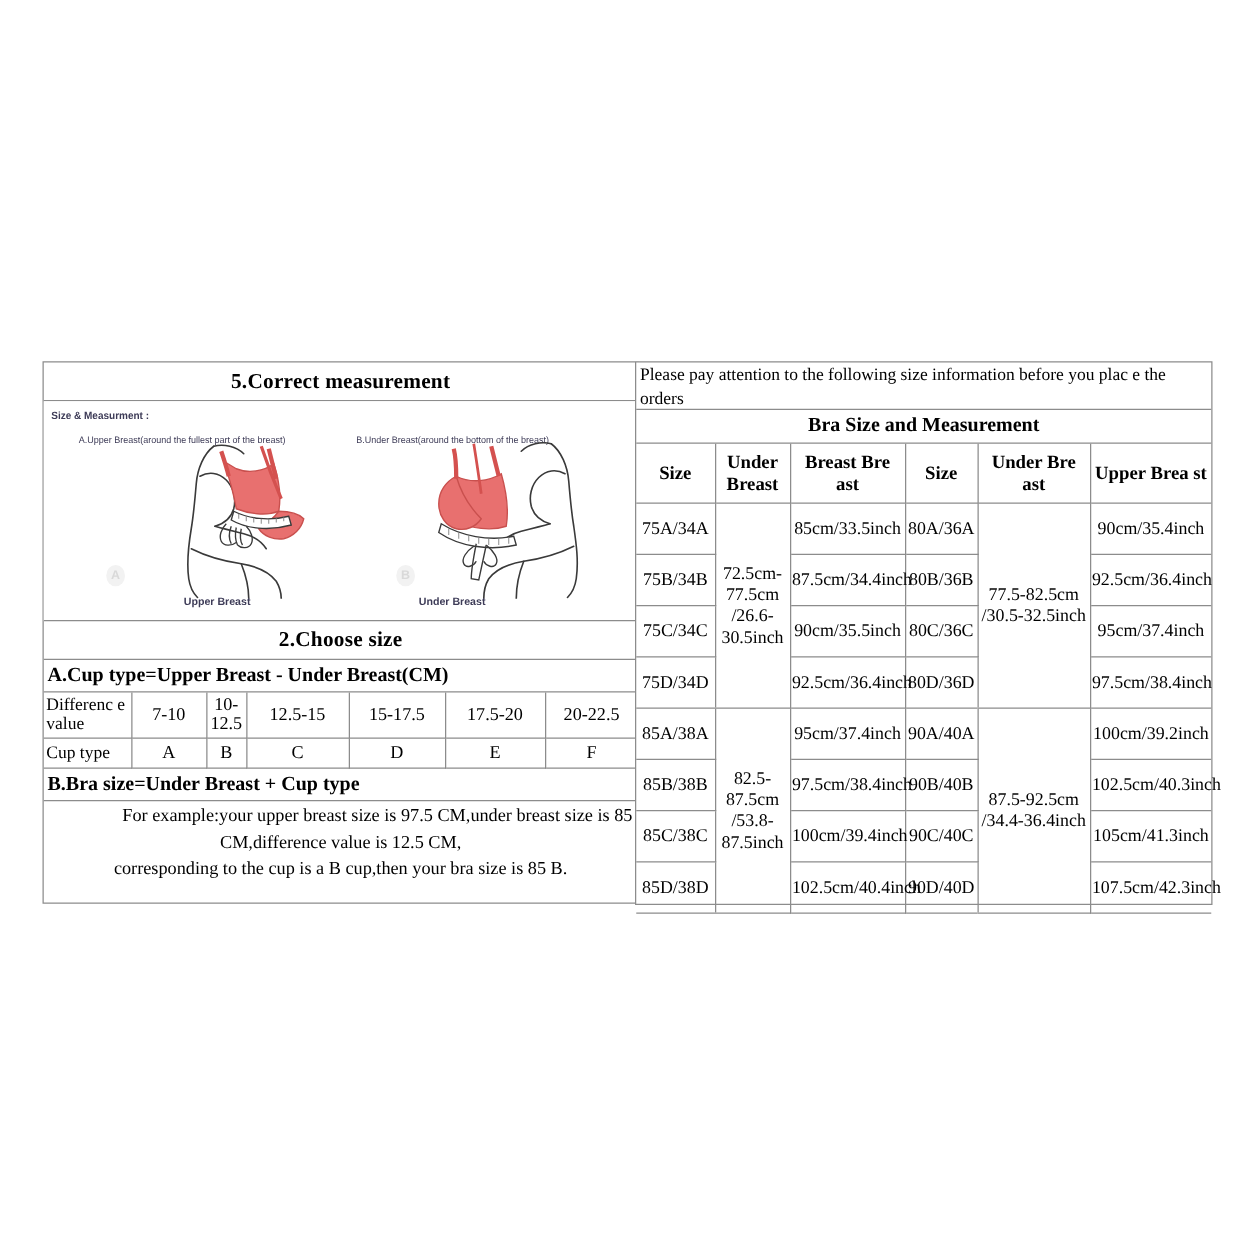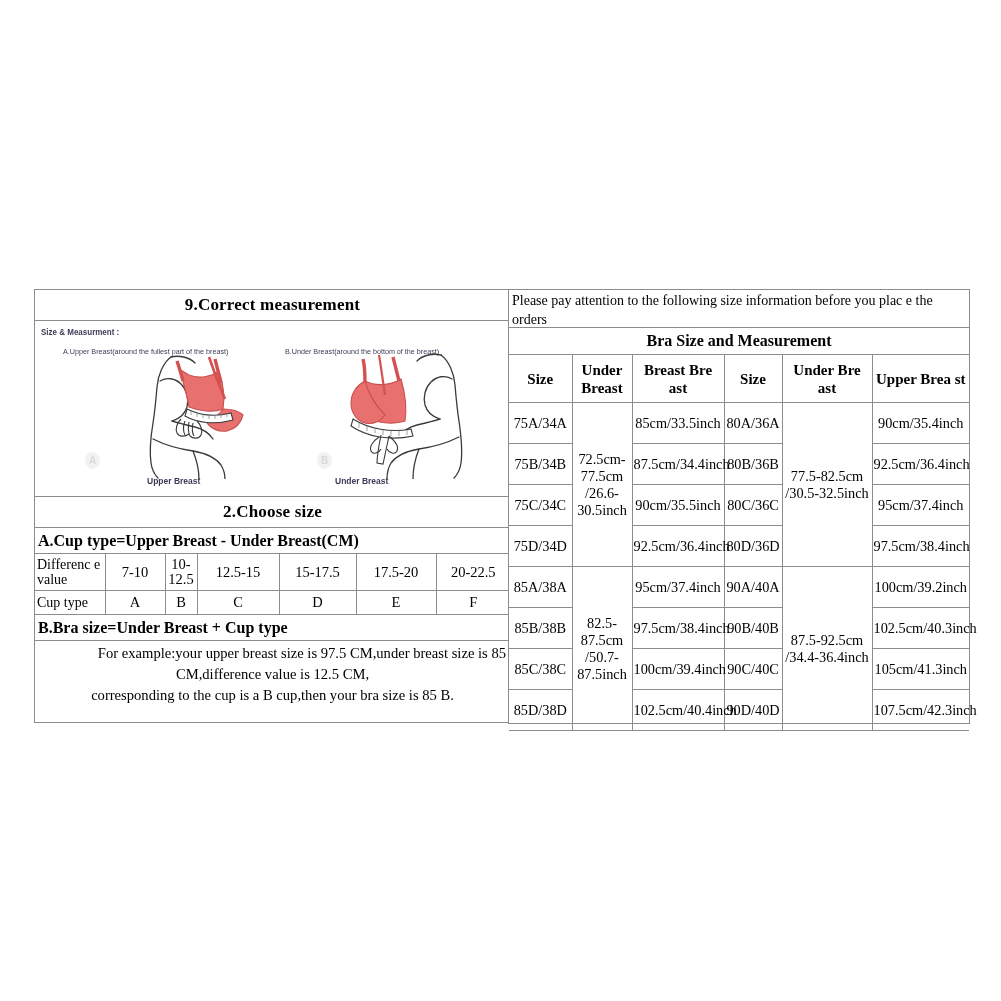--- a/index.html
+++ b/index.html
@@ -180,21 +180,21 @@
   .col-size2  { width: 58px; }
   .col-under2 { width: 90px; }
   .col-upper2 { width: 97px; }
   td.cell-size { font-size: 14.5px; }
 </style>
 </head>
 <body>
 
 <div id="left-panel">
 
-  <div class="section-title">9.Correct measurement</div>
+  <div class="section-title">5.Correct measurement</div>
 
   <div id="illus-area">
 
     <div class="tiny-label" id="measurement-heading">Size &amp; Measurment :</div>
 
     <div class="tiny-label" id="label-upper-desc">A.Upper Breast(around the fullest part of the breast)</div>
 
     <div class="tiny-label" id="label-under-desc">B.Under Breast(around the bottom of the breast)</div>
 
     <div class="circle-marker" id="marker-a">A</div>
@@ -387,21 +387,21 @@
       </tr>
       <tr>
         <td class="cell-size">75D/34D</td>
         <td>92.5cm/36.4inch</td>
         <td class="cell-size">80D/36D</td>
         <td>97.5cm/38.4inch</td>
       </tr>
 
       <tr>
         <td class="cell-size">85A/38A</td>
-        <td rowspan="4">82.5-87.5cm /50.7-87.5inch</td>
+        <td rowspan="4">82.5-87.5cm /53.8-87.5inch</td>
         <td>95cm/37.4inch</td>
         <td class="cell-size">90A/40A</td>
         <td rowspan="4">87.5-92.5cm /34.4-36.4inch</td>
         <td>100cm/39.2inch</td>
       </tr>
       <tr>
         <td class="cell-size">85B/38B</td>
         <td>97.5cm/38.4inch</td>
         <td class="cell-size">90B/40B</td>
         <td>102.5cm/40.3inch</td>

